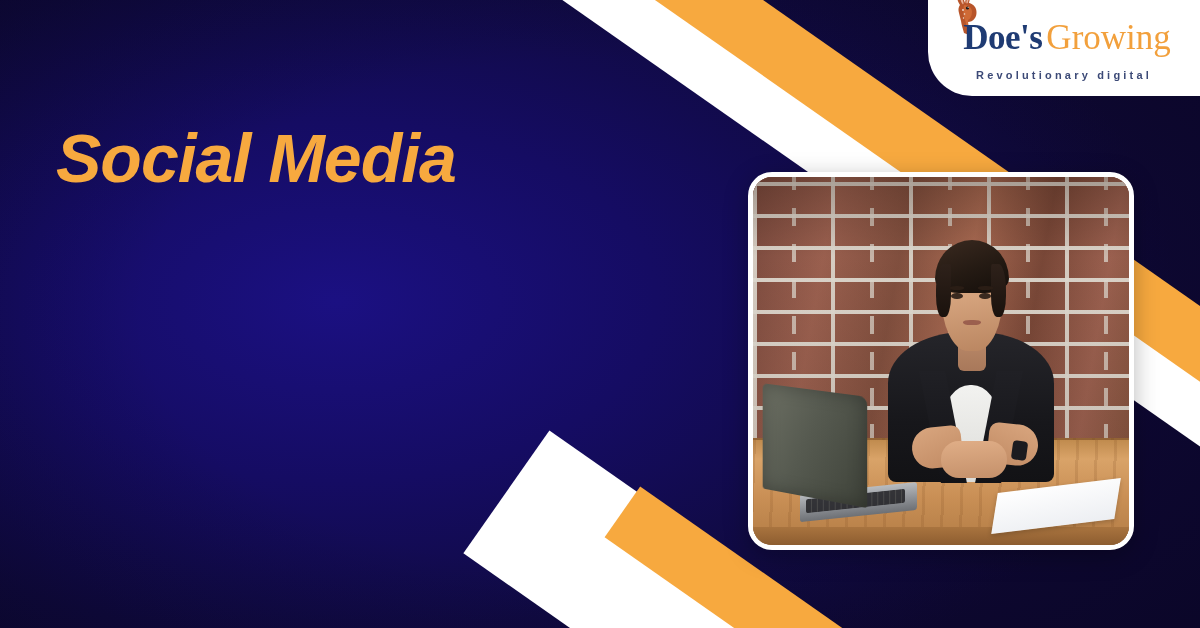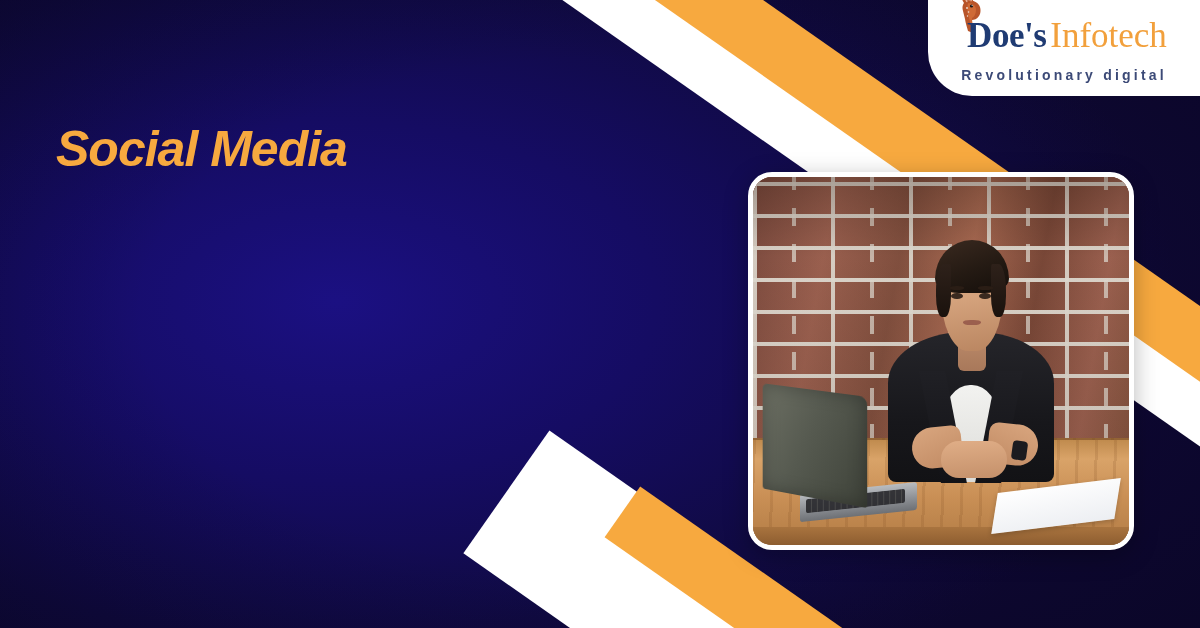--- a/index.html
+++ b/index.html
@@ -86,33 +86,33 @@
   .logo-info {
     font-family:"Liberation Serif", serif;
     font-size:35px;
     font-weight:400;
     color:#f2a03c;
     line-height:1;
     padding-left:4px;
   }
   .logo-tag {
     font-family:"Liberation Sans", sans-serif;
-    font-size:14px;
+    font-size:11px;
     font-weight:700;
     color:#3c4a77;
     letter-spacing:3.2px;
     margin-top:14px;
     white-space:nowrap;
   }
 
   
   .headline {
     position:absolute;
     left:56px; top:123px;
-    font-size:50px;
+    font-size:68px;
     font-weight:700;
     font-style:italic;
     color:#f7a93f;
     letter-spacing:-1px;
     line-height:1.05;
     white-space:nowrap;
     z-index:20;
   }
   .subtitle {
     position:absolute;
@@ -325,21 +325,21 @@
         <ellipse cx="11" cy="6" rx="1" ry="3.4" fill="#e9b39a" transform="rotate(-18 11 6)"></ellipse>
         <ellipse cx="16.5" cy="5.5" rx="2" ry="4.6" fill="#b8552a" transform="rotate(12 16.5 5.5)"></ellipse>
         <ellipse cx="16.5" cy="5.5" rx="0.9" ry="3.1" fill="#e9b39a" transform="rotate(12 16.5 5.5)"></ellipse>
         <circle cx="16.5" cy="13" r="1.6" fill="#1a1a1a"></circle>
         <circle cx="17.1" cy="12.4" r="0.5" fill="#ffffff"></circle>
         <circle cx="12" cy="15" r="0.9" fill="#f0e2d8"></circle>
         <circle cx="13.5" cy="19" r="0.8" fill="#f0e2d8"></circle>
         <circle cx="12.5" cy="23" r="0.7" fill="#f0e2d8"></circle>
       </svg>
       <span class="logo-doe">Doe's</span>
-      <span class="logo-info">Infotech</span>
+      <span class="logo-info">Growing</span>
     </div>
     <div class="logo-tag">Revolutionary digital</div>
   </div>
 
   <div class="headline">Social Media</div>
 
 
   <div class="photo-card">
     <div class="photo-inner">
 

